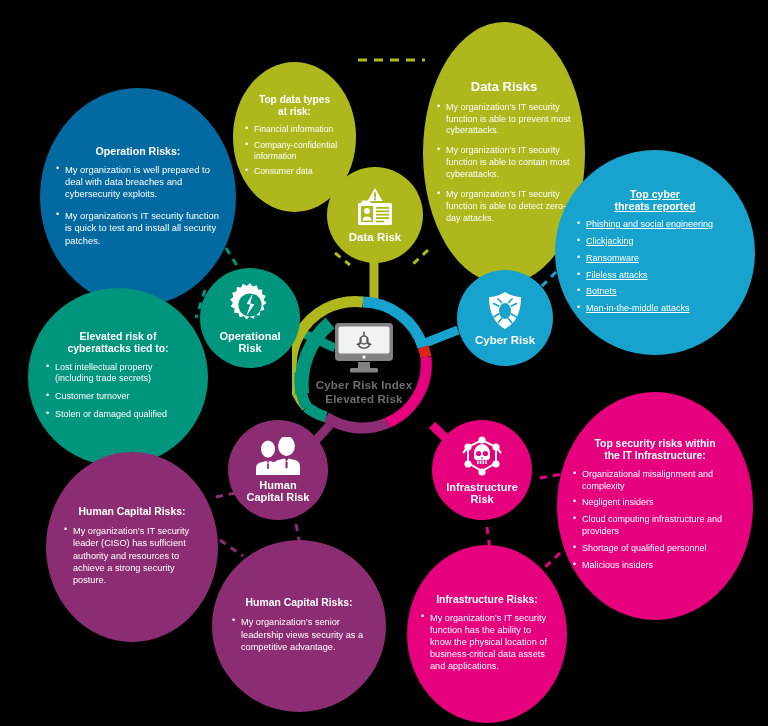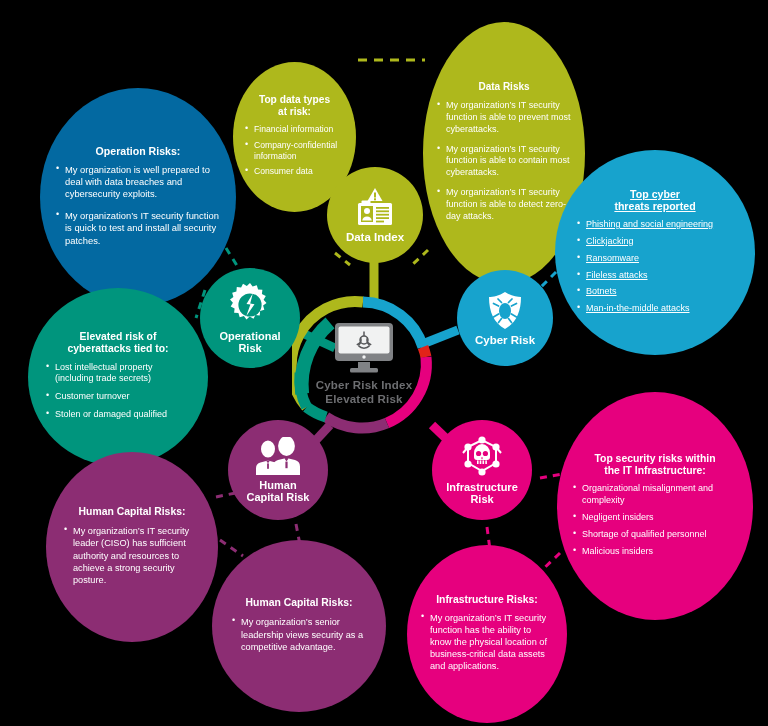--- a/index.html
+++ b/index.html
@@ -68,21 +68,21 @@
       <ul>
         <li style="margin-bottom:4px;">Financial information</li>
         <li style="margin-bottom:4px;">Company-confidential information</li>
         <li>Consumer data</li>
       </ul>
     </div>
   </div>
 
   <div class="bubble" style="left:423px;top:22px;width:162px;height:262px;background:#aeb81c;font-size:9px;">
     <div class="bcontent" style="padding:0 14px;">
-      <div class="b-title" style="font-size:10px;margin-bottom:7px;">Data Risks</div>
+      <div class="b-title" style="font-size:13px;margin-bottom:7px;">Data Risks</div>
       <ul>
         <li style="margin-bottom:8px;">My organization’s IT security function is able to prevent most cyberattacks.</li>
         <li style="margin-bottom:8px;">My organization’s IT security function is able to contain most cyberattacks.</li>
         <li>My organization’s IT security function is able to detect zero-day attacks.</li>
       </ul>
     </div>
   </div>
 
   <div class="bubble" style="left:555px;top:150px;width:200px;height:205px;background:#17a3cd;font-size:9px;">
     <div class="bcontent" style="padding:0 22px;text-decoration:underline;">
@@ -111,20 +111,21 @@
     </div>
   </div>
 
   <div class="bubble" style="left:557px;top:392px;width:196px;height:228px;background:#e6007e;font-size:9px;">
     <div class="bcontent" style="padding:0 16px;">
       <div class="b-title" style="font-size:10.4px;">Top security risks within</div>
       <div class="b-title" style="font-size:10.4px;margin-bottom:6px;">the IT Infrastructure:</div>
       <ul>
         <li style="margin-bottom:5px;">Organizational misalignment and complexity</li>
         <li style="margin-bottom:5px;">Negligent insiders</li>
+        <li style="margin-bottom:5px;">Cloud computing infrastructure and providers</li>
         <li style="margin-bottom:5px;">Shortage of qualified personnel</li>
         <li>Malicious insiders</li>
       </ul>
     </div>
   </div>
 
   <div class="bubble" style="left:46px;top:452px;width:172px;height:190px;background:#8c2d73;font-size:9.2px;">
     <div class="bcontent" style="padding:0 18px;">
       <div class="b-title" style="font-size:10.4px;margin-bottom:7px;">Human Capital Risks:</div>
       <ul>
@@ -213,21 +214,21 @@
       <circle cx="14" cy="24" r="3" fill="#fff"></circle>
       <path d="M9.2 33.5 a4.9 4.9 0 0 1 9.6 0 Z" fill="#fff"></path>
       <g fill="#aeb81c">
         <rect x="23" y="20" width="13" height="1.8"></rect>
         <rect x="23" y="23.4" width="13" height="1.8"></rect>
         <rect x="23" y="26.8" width="13" height="1.8"></rect>
         <rect x="23" y="30.2" width="13" height="1.8"></rect>
         <rect x="23" y="33.6" width="8" height="1.8"></rect>
       </g>
     </svg>
-    <div class="n-label" style="font-size:11.5px;">Data Index</div>
+    <div class="n-label" style="font-size:11.5px;">Data Risk</div>
   </div>
 
   <div class="node" style="left:457px;top:270px;width:96px;height:96px;background:#17a3cd;">
     <svg width="40" height="42" viewBox="0 0 40 42">
       <path d="M20 2 C14 6 8 7 4 7 C4 22 9 33 20 39 C31 33 36 22 36 7 C32 7 26 6 20 2 Z" fill="#fff"></path>
       <ellipse cx="20" cy="21" rx="6" ry="8" fill="#17a3cd"></ellipse>
       <g stroke="#17a3cd" stroke-width="1.7" stroke-linecap="round" fill="none">
         <path d="M16.5 12.5 L13 9"></path>
         <path d="M23.5 12.5 L27 9"></path>
         <path d="M13.6 16 L8.5 13.5"></path>

